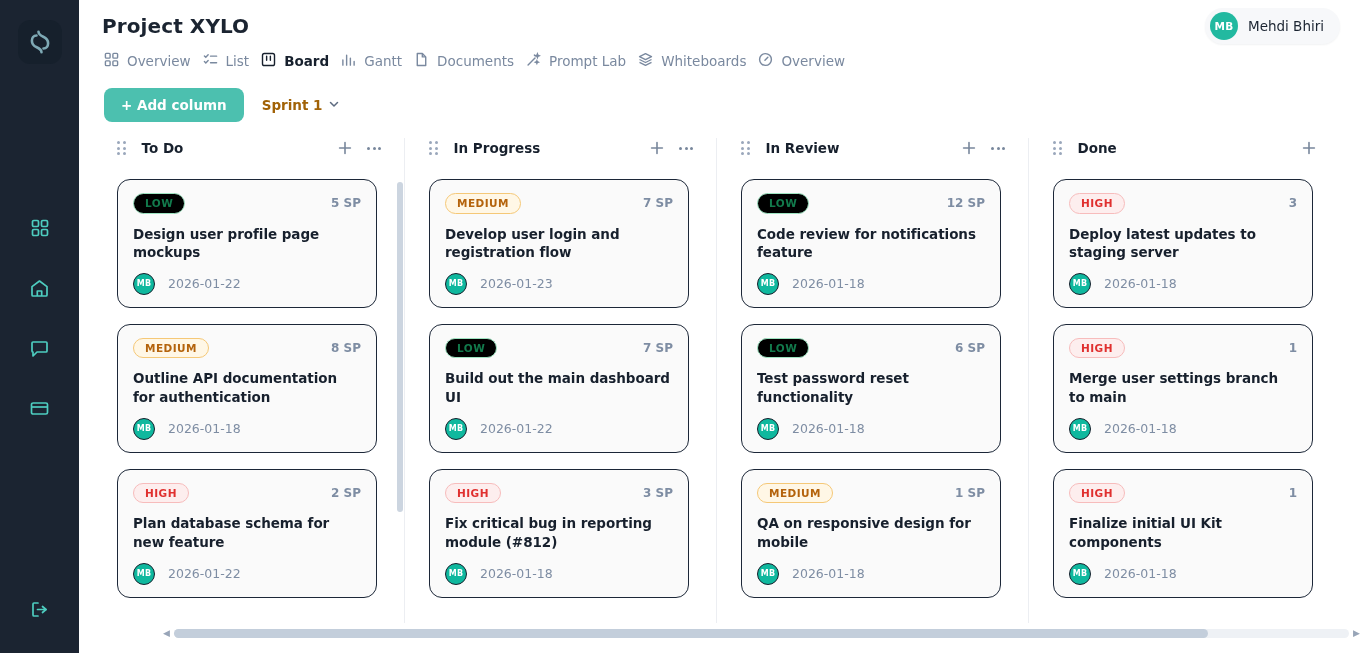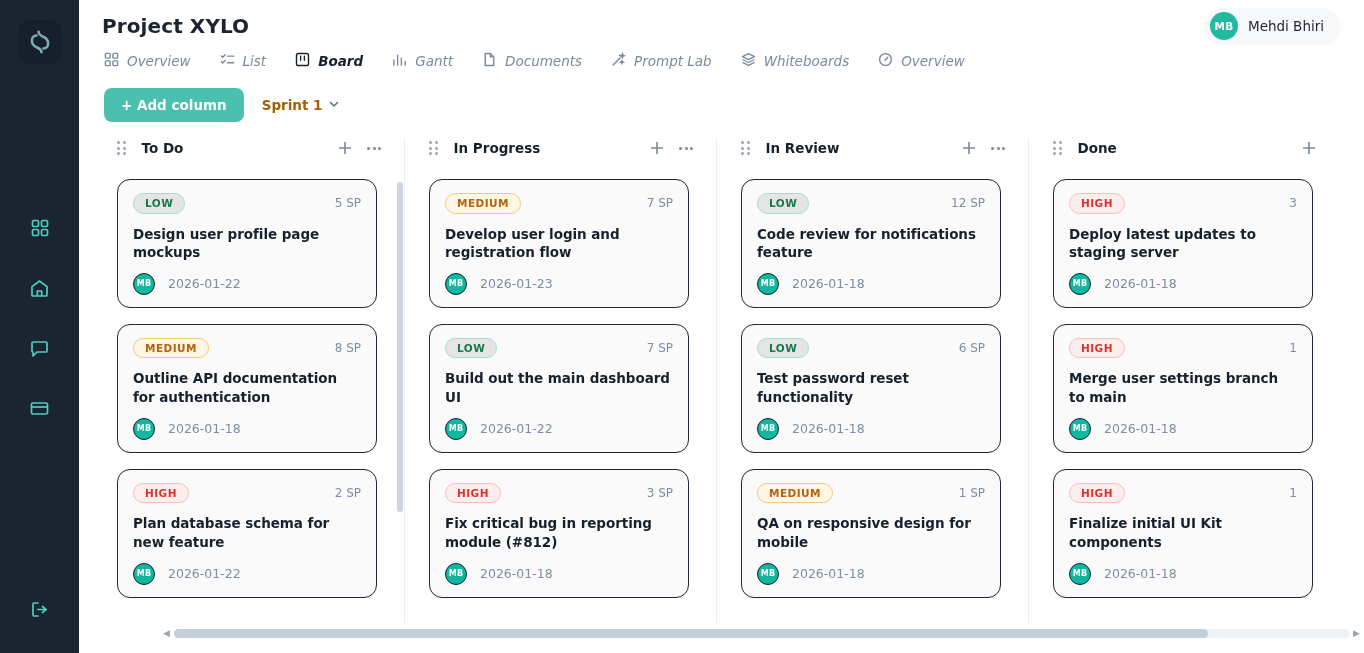--- a/index.html
+++ b/index.html
@@ -48,21 +48,21 @@
     box-shadow: 0 1px 2px rgba(20,30,50,.06);
   }
   .avatar-lg {
     width: 28px; height: 28px; border-radius: 50%; background: #22b9a0;
     color: #fff; font-size: 10.5px; font-weight: bold;
     display: flex; align-items: center; justify-content: center; letter-spacing: .3px;
   }
   .user-name { font-size: 13.5px; color: #1b2431; font-weight: 500; }
 
   
-  .tabs { display: flex; align-items: center; gap: 29px; margin-top: 14px; padding-left: 2px; font-style: italic; }
+  .tabs { display: flex; align-items: center; gap: 12px; margin-top: 14px; padding-left: 2px; }
   .tab { display: flex; align-items: center; gap: 8px; font-size: 13.5px; color: #7a899f; font-weight: 500; white-space: nowrap; }
   .tab.active { color: #17202d; font-weight: bold; }
   .tab svg { flex: 0 0 auto; }
 
   
   .toolbar { display: flex; align-items: center; gap: 18px; margin-top: 18px; padding-left: 2px; }
   .add-column-btn {
     background: #4cc0af; color: #fff; border: none;
     height: 34px; padding: 0 17px; border-radius: 8px;
     font-size: 13.5px; font-weight: bold; font-family: inherit; cursor: pointer;
@@ -112,24 +112,24 @@
     border-radius: 13px;
     padding: 13px 15px 12px 15px;
     margin-bottom: 16px;
   }
   .card-top { display: flex; align-items: center; }
   .badge {
     font-size: 10.5px; font-weight: bold; letter-spacing: .45px;
     border-radius: 11px; padding: 4px 11px 4px 11px; line-height: 1;
     border: 1px solid transparent;
   }
-  .badge.low    { background: #e5e5e5; color: #127a4c; border-color: #9fe4c2; }
+  .badge.low    { background: #000000; color: #127a4c; border-color: #9fe4c2; }
   .badge.medium { background: #fff7e6; color: #b4630c; border-color: #f5c877; }
   .badge.high   { background: #fdeeee; color: #e0302f; border-color: #f7bcbc; }
-  .sp { margin-left: auto; font-size: 12px; color: #7e8da3; font-weight: 400; }
+  .sp { margin-left: auto; font-size: 12px; color: #7e8da3; font-weight: 700; }
   .card-title {
     margin-top: 11px; font-size: 13.5px; font-weight: bold; color: #17202d;
     line-height: 1.35; letter-spacing: -.05px;
   }
   .card-foot { display: flex; align-items: center; gap: 13px; margin-top: 12px; }
   .avatar-sm {
     width: 22px; height: 22px; border-radius: 50%; background: #0fb89e;
     border: 1.5px solid #16202c;
     color: #fff; font-size: 8px; font-weight: bold;
     display: flex; align-items: center; justify-content: center; letter-spacing: .2px;

